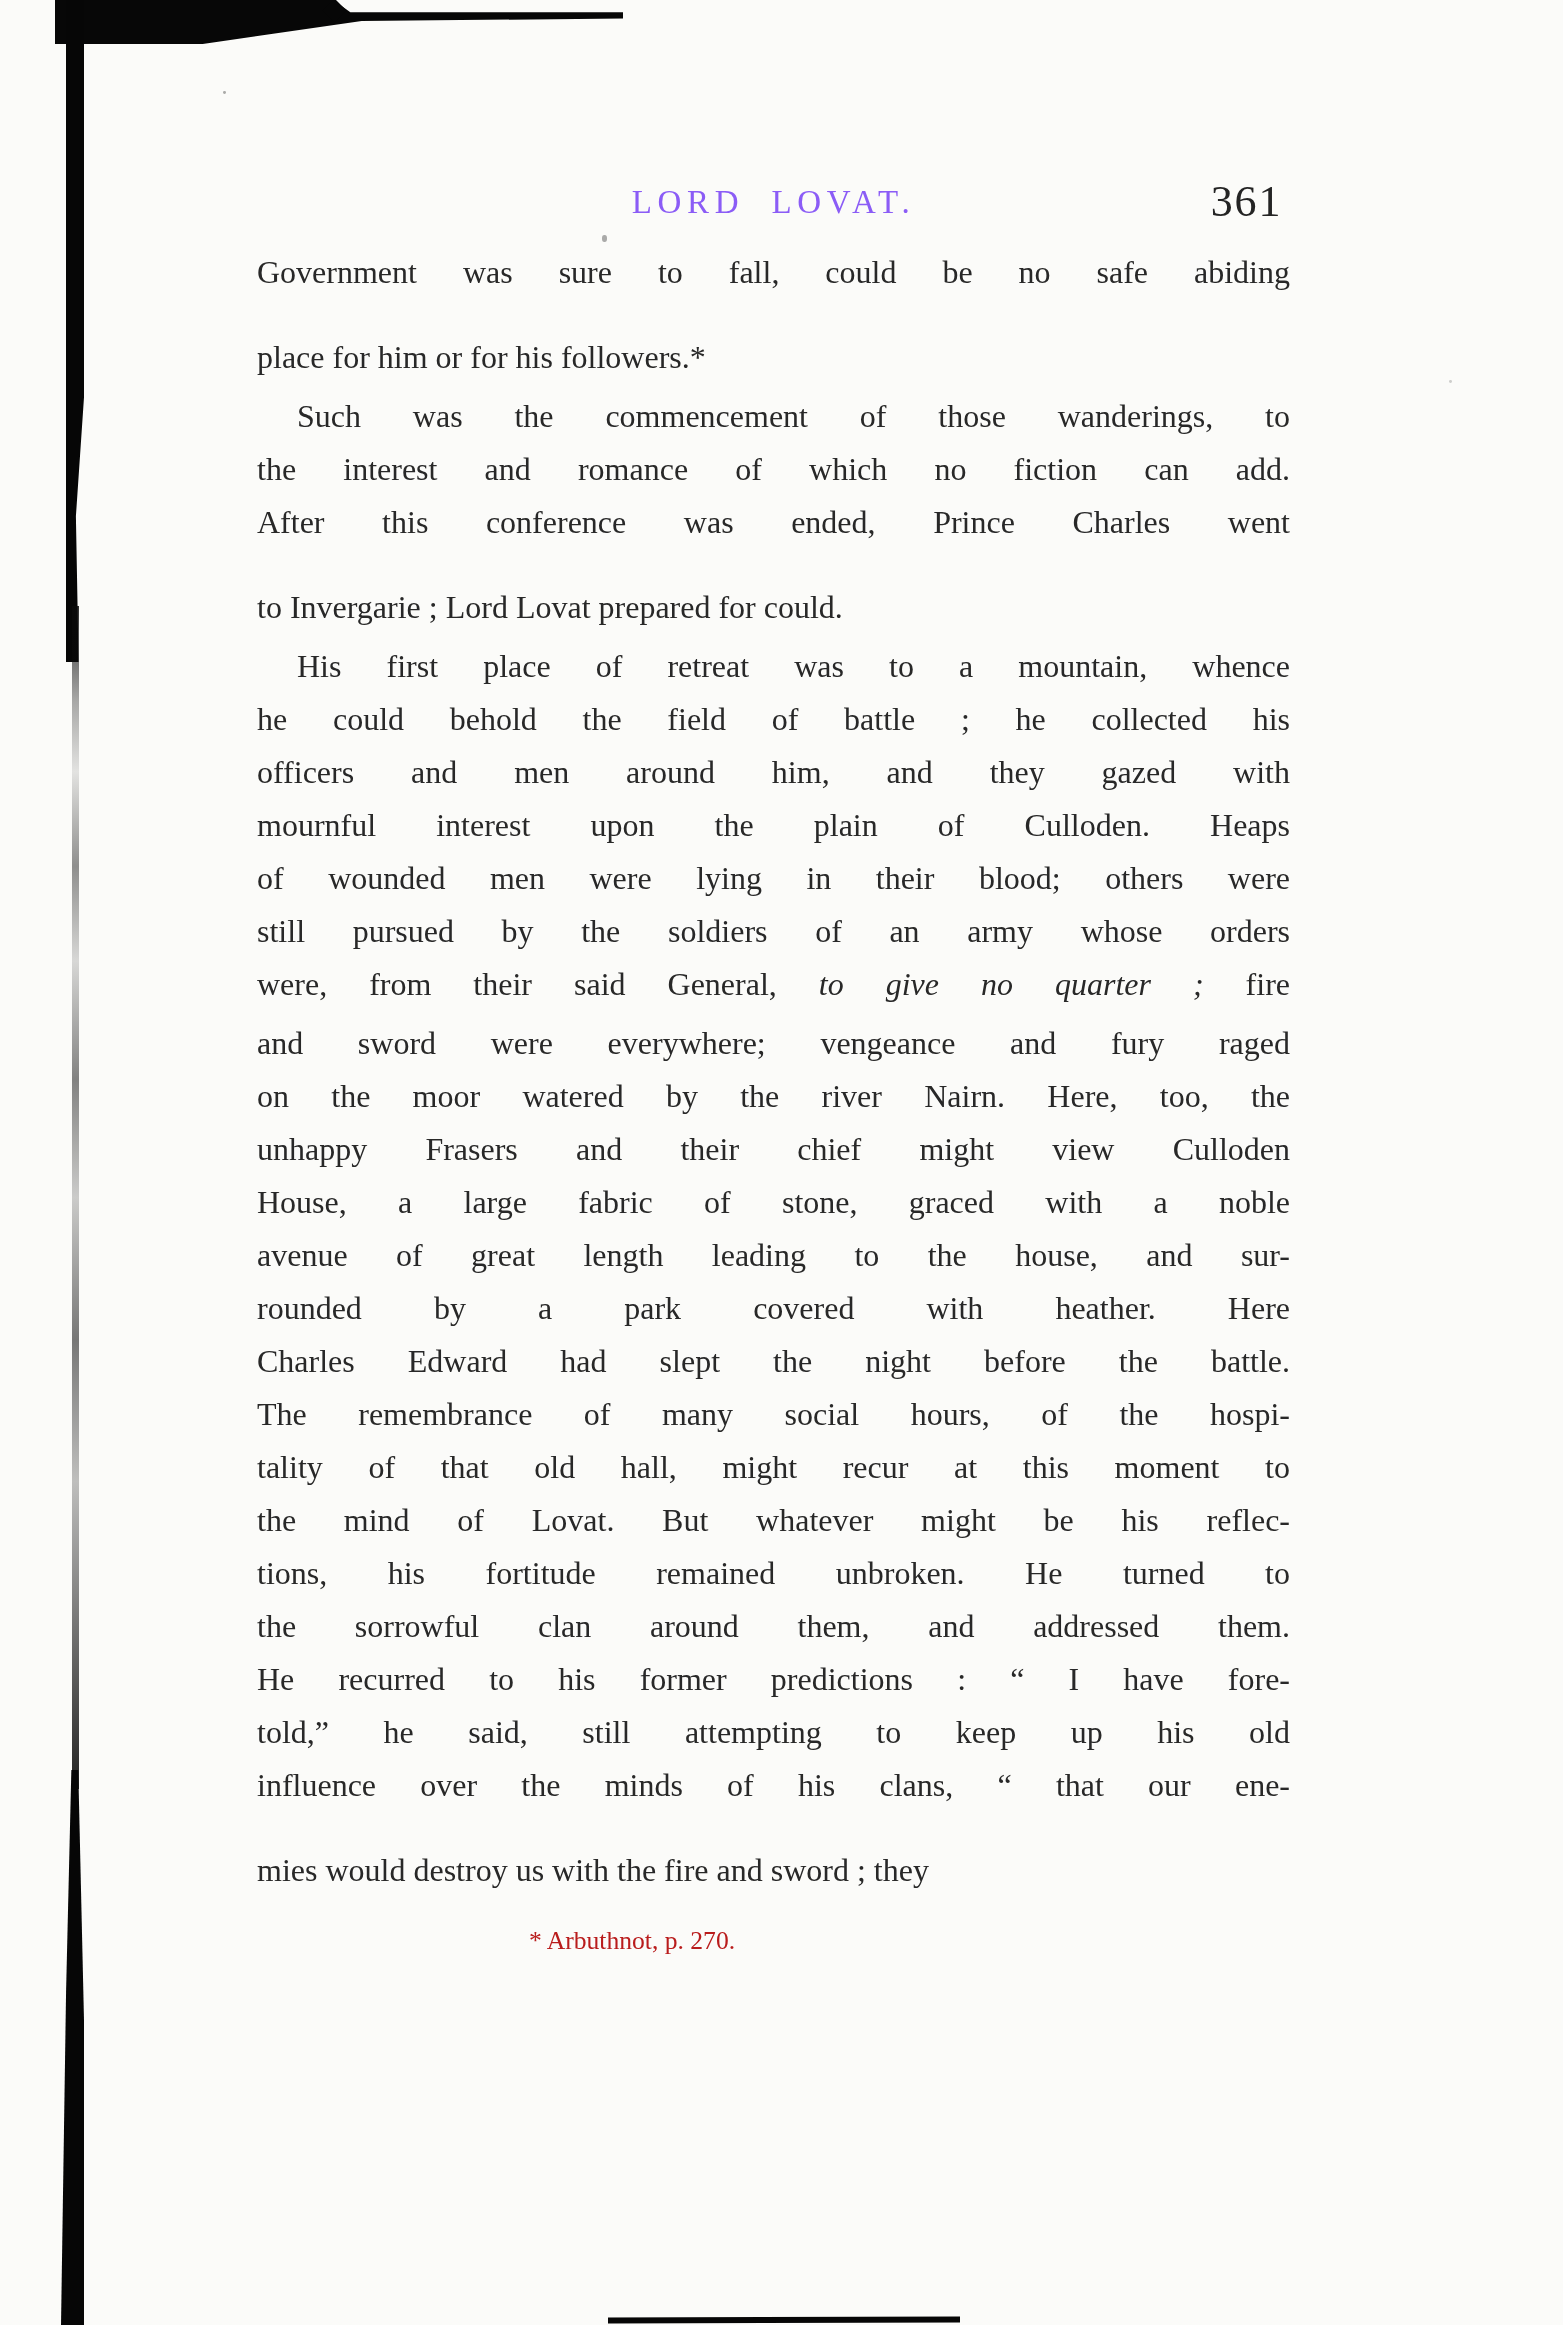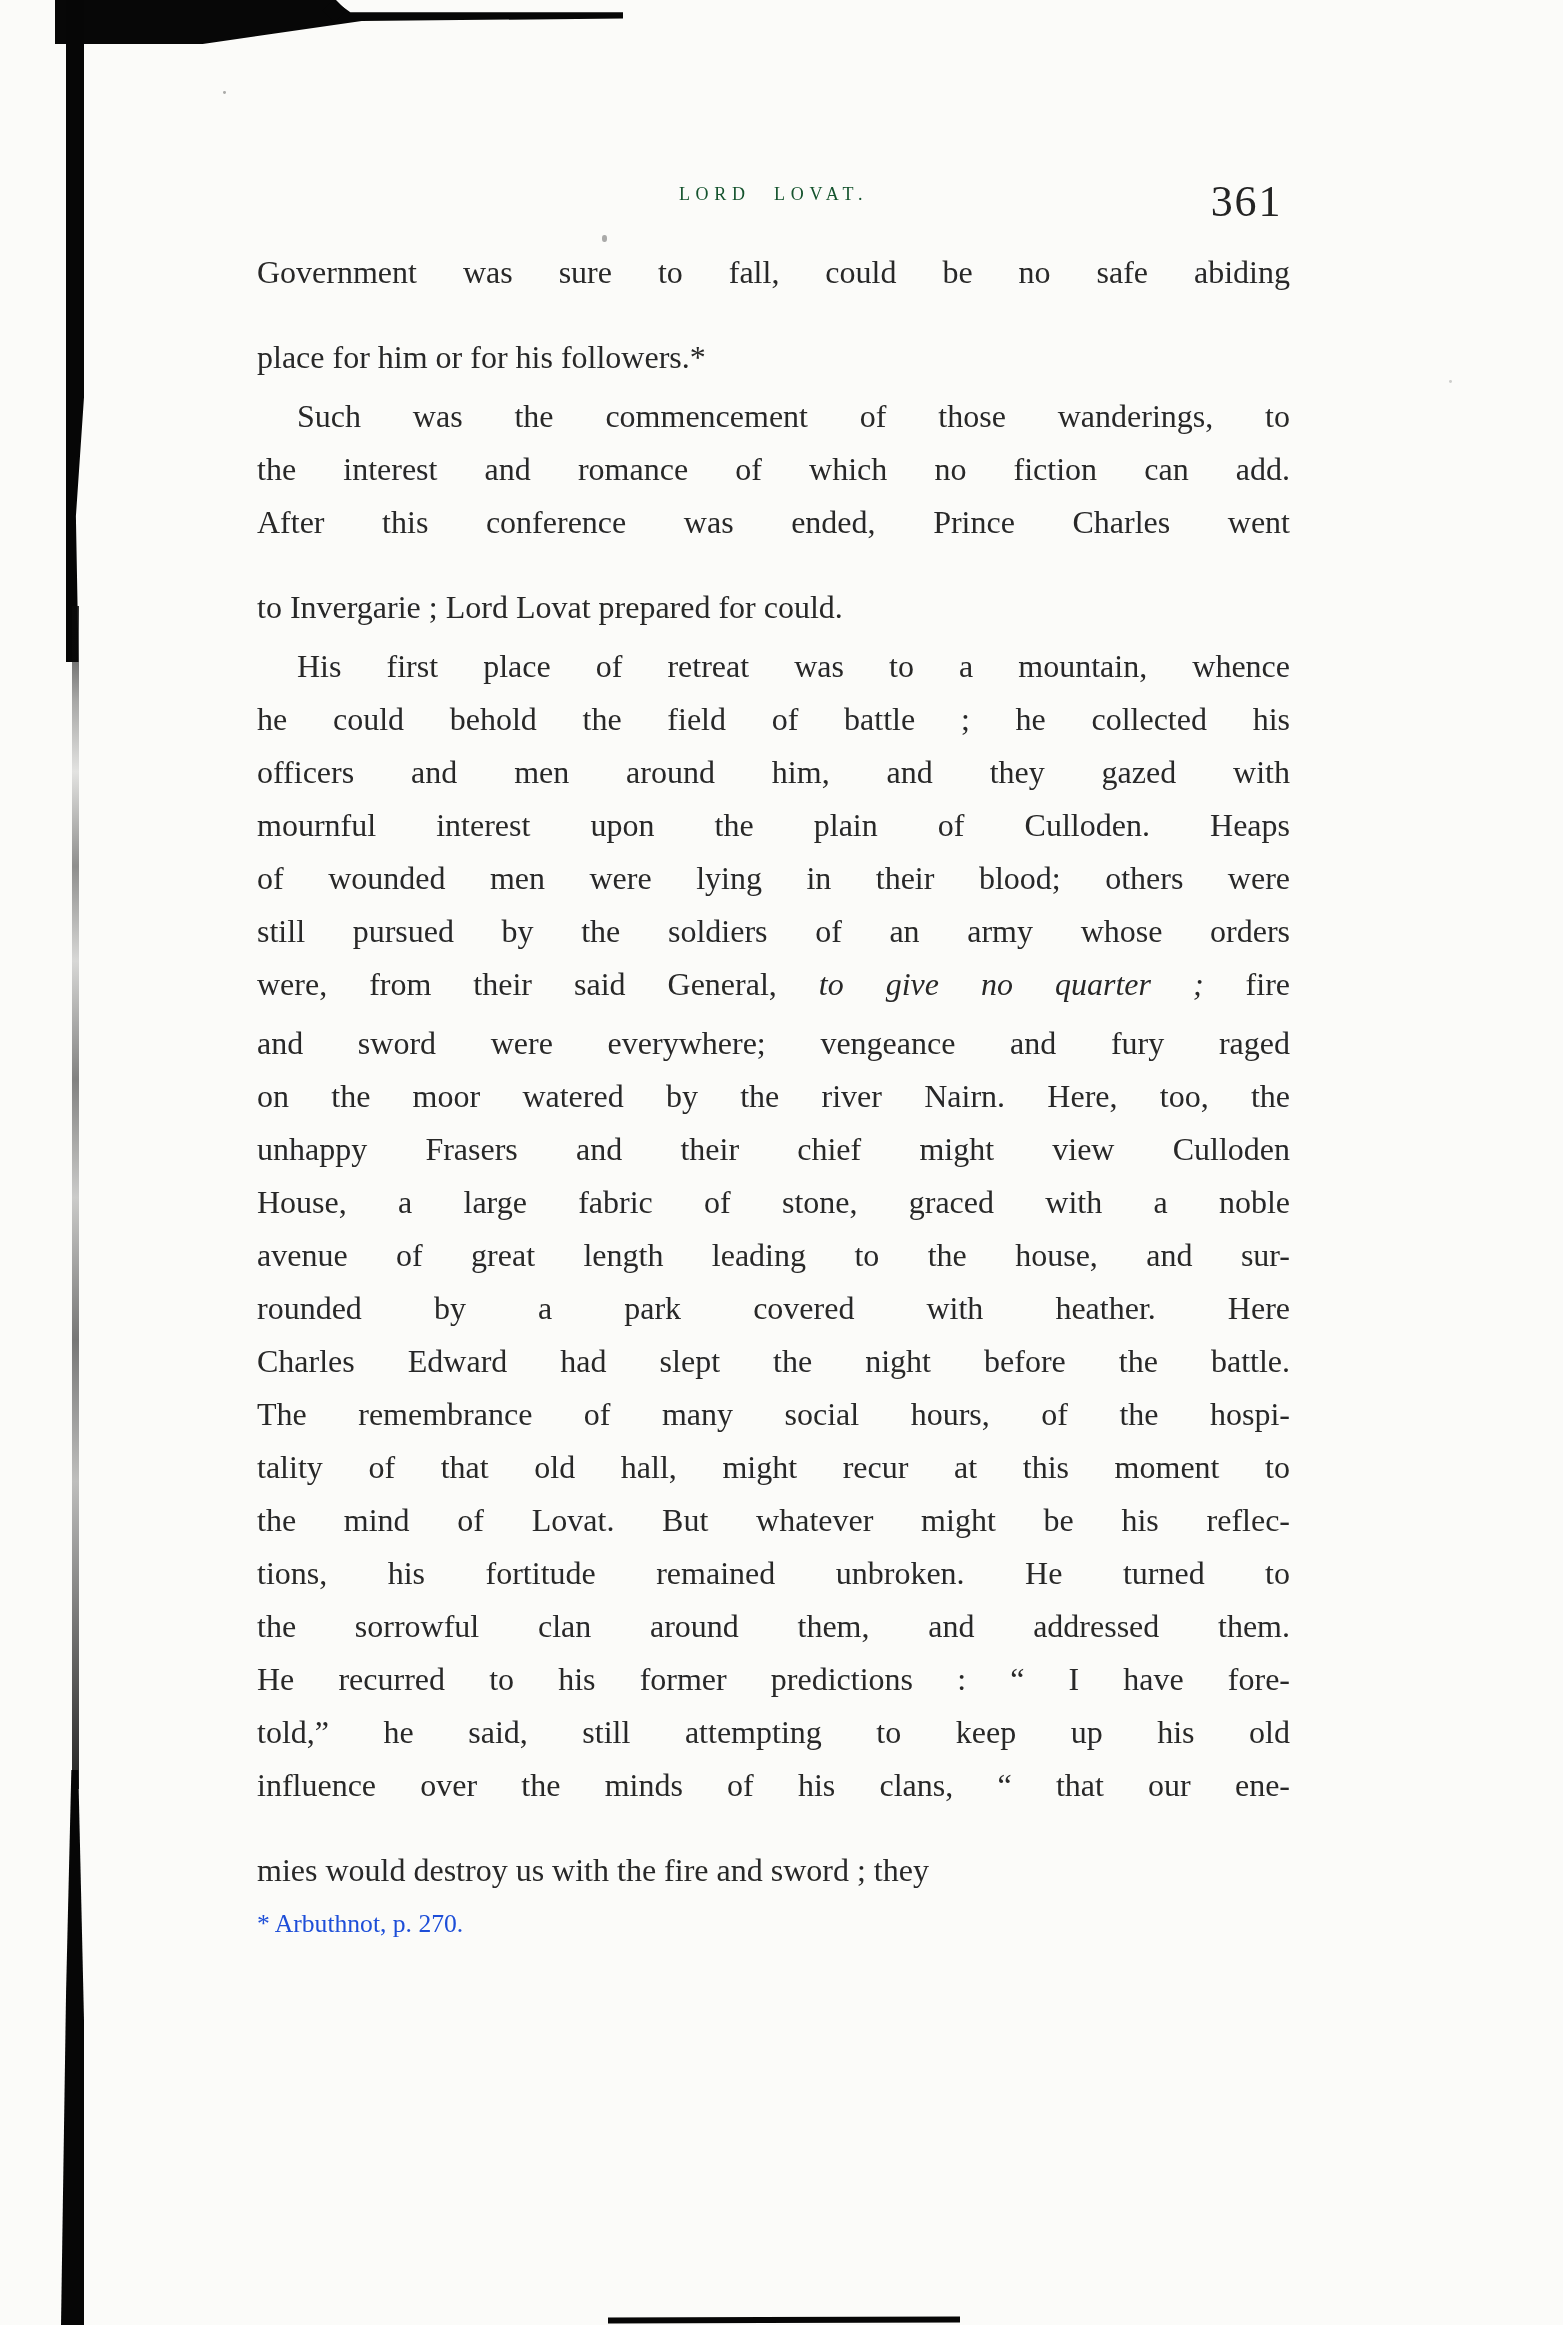--- a/index.html
+++ b/index.html
@@ -49,45 +49,46 @@
   .speck { position: absolute; border-radius: 50%; background: rgba(70,70,70,.45); }
   .speck-1 { left: 602px; top: 235px; width: 4.7px; height: 6.6px; }
   .speck-2 { left: 223px; top: 91px; width: 2.8px; height: 2.8px; }
   .speck-3 { left: 1449px; top: 380px; width: 2.8px; height: 2.8px; background: rgba(70,70,70,.25); }
 
   
   .text-col { position: absolute; left: 257px; top: 184px; width: 1033px; }
 
   .running-head { position: relative; height: 40px; text-align: center; }
   .rh-title {
-    font-size: 18px; letter-spacing: 5.7px; word-spacing: 13.2px; color: #14532d;
+    font-size: 33px; letter-spacing: 5.7px; word-spacing: 13.2px; color: #8b5cf6;
   }
   .rh-num {
     position: absolute; right: 7.6px; top: -7.6px;
     font-size: 44px; letter-spacing: 1.9px; color: #242424;
   }
 
   .body-text { margin-top: 22px; font-size: 32px; line-height: 53px; }
   .para { margin: 0; }
   .jlines {
     white-space: pre-line;
     text-align: justify;
     text-align-last: justify;
     margin-top: 6px;
   }
   .indent { text-indent: 40px; }
   .jline-mixed { text-align: justify; text-align-last: justify; }
   .jline-mixed i { font-style: italic; margin-top: 7px; }
   .lastline { text-align: left; margin-top: 32px; }
 
   .footnote {
-    margin-top: 12px;
+    margin-top: 29px;
     width: 750px;
     font-size: 25.6px;
-    color: #1d4ed8;
+    text-align: center;
+    color: #b91c1c;
   }
 </style>
 </head>
 <body>
 
 <div class="page">
 
   <div class="corner-wedge"></div>
   <div class="corner-nub"></div>
   <div class="left-top-bar"></div>

